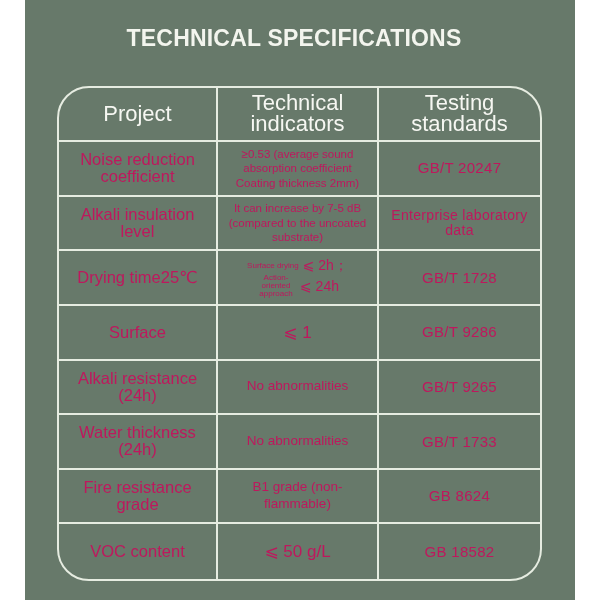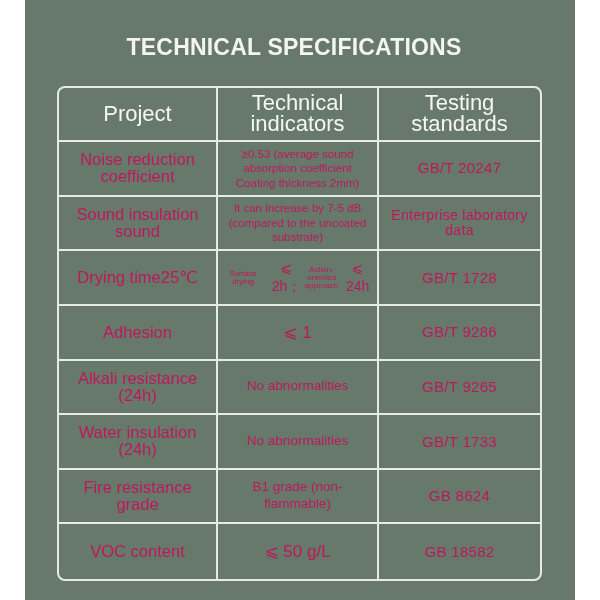--- a/index.html
+++ b/index.html
@@ -5,26 +5,26 @@
     html, body { margin: 0; padding: 0; }
     body {
       width: 600px; height: 600px; background: #ffffff; position: relative; overflow: hidden;
       font-family: "Liberation Sans", "DejaVu Sans", sans-serif;
     }
     .panel {
       position: absolute; left: 25px; top: 0; width: 550px; height: 600px;
       background: #67796a;
     }
     .title {
-      position: absolute; left: 0; top: 34px; width: 588px; text-align: center;
+      position: absolute; left: 0; top: 25px; width: 588px; text-align: center;
       color: #f3f5ee; font-weight: bold; font-size: 23px; letter-spacing: 0.2px;
     }
     .table-wrap {
       position: absolute; left: 57px; top: 86px; width: 485px; height: 495px;
-      border: 2px solid #e6ece1; border-radius: 8px; box-sizing: border-box;
+      border: 2px solid #e6ece1; border-radius: 32px; box-sizing: border-box;
       overflow: hidden;
     }
     .grid {
       position: absolute; left: 0; top: 0; width: 100%; height: 100%;
       display: grid;
       grid-template-columns: 159px 161px 1fr;
       grid-template-rows: 54px repeat(8, 1fr);
     }
     .cell {
       display: flex; align-items: center; justify-content: center; text-align: center;
@@ -34,69 +34,69 @@
     }
     .cell.c3 { border-right: none; }
     .cell.last { border-bottom: none; }
     .head { font-size: 22px; font-weight: normal; color: #f6f7f2; line-height: 0.95; }
     .col1 { font-size: 16.5px; }
     .col2 { font-size: 11.5px; line-height: 1.25; }
     .col2.med { font-size: 13.5px; }
     .col2.big { font-size: 17px; }
     .col3 { font-size: 15px; letter-spacing: 0.3px; }
     .col3.small { font-size: 14px; }
-    .stack { display: flex; flex-direction: row; align-items: center; }
+    .stack { display: flex; flex-direction: column; align-items: center; }
     .dry-line { display: flex; align-items: center; gap: 4px; }
     .dry-label { font-size: 8px; line-height: 1.0; text-align: center; }
     .dry-val { font-size: 14px; }
   </style>
 </head>
 <body>
 
 <div class="panel"></div>
 <div class="title">TECHNICAL SPECIFICATIONS</div>
 
 <div class="table-wrap">
   <div class="grid">
     <div class="cell head">Project</div>
     <div class="cell head">Technical indicators</div>
     <div class="cell head c3">Testing standards</div>
 
     <div class="cell col1">Noise reduction coefficient</div>
     <div class="cell col2">≥0.53 (average sound absorption coefficient Coating thickness 2mm)</div>
     <div class="cell col3 c3">GB/T 20247</div>
 
-    <div class="cell col1">Sound insulation sound</div>
+    <div class="cell col1">Alkali insulation level</div>
     <div class="cell col2">It can increase by 7-5 dB (compared to the uncoated substrate)</div>
     <div class="cell col3 small c3">Enterprise laboratory data</div>
 
     <div class="cell col1">Drying time25℃</div>
     <div class="cell col2">
       <div class="stack">
         <div class="dry-line">
           <span class="dry-label">Surface drying</span>
           <span class="dry-val">⩽ 2h；</span>
         </div>
         <div class="dry-line">
           <span class="dry-label" style="width:40px">Action-oriented approach</span>
           <span class="dry-val">⩽ 24h</span>
         </div>
       </div>
     </div>
     <div class="cell col3 c3">GB/T 1728</div>
 
-    <div class="cell col1">Adhesion</div>
+    <div class="cell col1">Surface</div>
     <div class="cell col2 big">⩽ 1</div>
     <div class="cell col3 c3">GB/T 9286</div>
 
     <div class="cell col1">Alkali resistance (24h)</div>
     <div class="cell col2 med">No abnormalities</div>
     <div class="cell col3 c3">GB/T 9265</div>
 
-    <div class="cell col1">Water insulation (24h)</div>
+    <div class="cell col1">Water thickness (24h)</div>
     <div class="cell col2 med">No abnormalities</div>
     <div class="cell col3 c3">GB/T 1733</div>
 
     <div class="cell col1">Fire resistance grade</div>
     <div class="cell col2 med">B1 grade (non-flammable)</div>
     <div class="cell col3 c3">GB 8624</div>
 
     <div class="cell col1 last">VOC content</div>
     <div class="cell col2 big last">⩽ 50 g/L</div>
     <div class="cell col3 c3 last">GB 18582</div>

